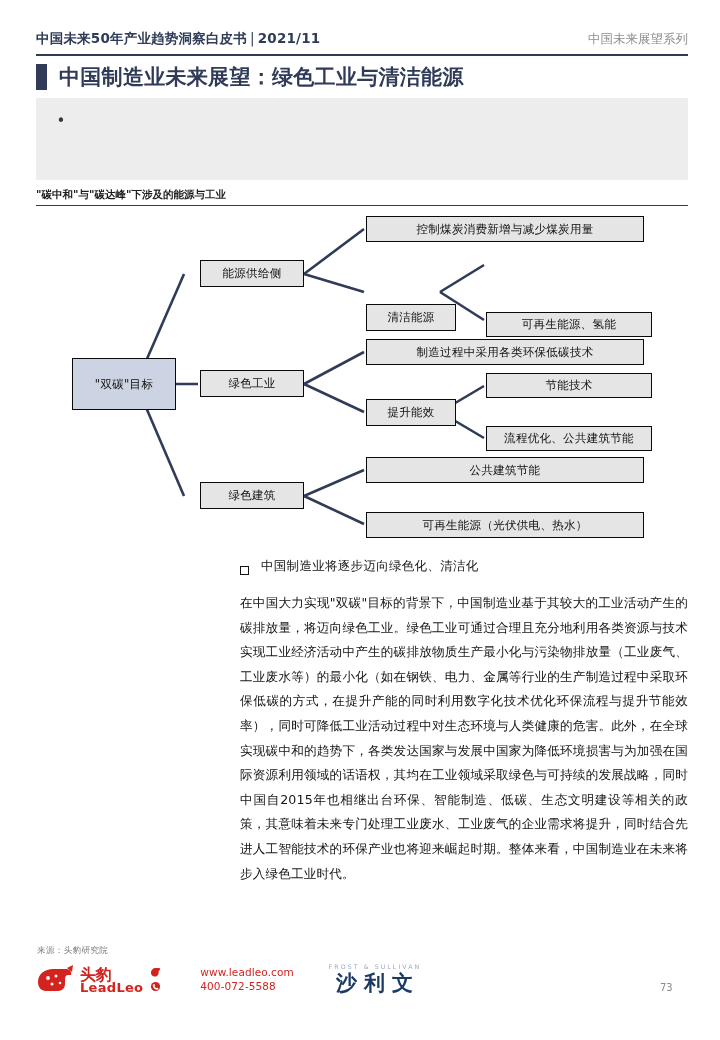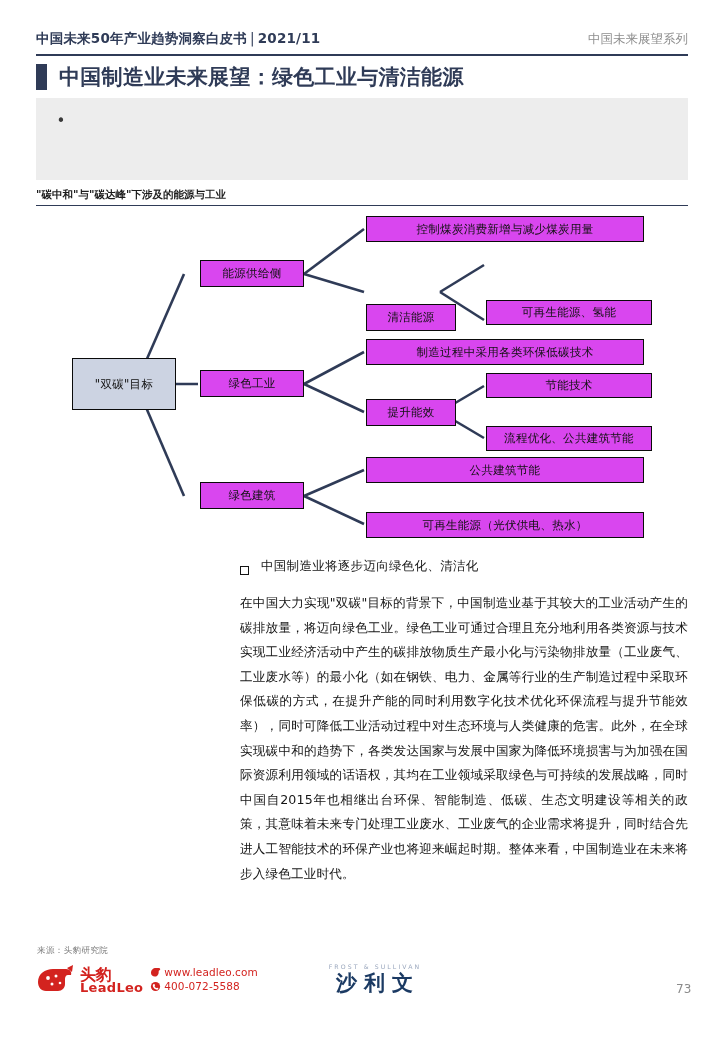--- a/index.html
+++ b/index.html
@@ -143,21 +143,21 @@
     height: 335px;
   }
   .diagram svg {
     position: absolute;
     left: 0;
     top: 0;
   }
   .node {
     position: absolute;
     box-sizing: border-box;
-    background: #d946ef;
+    background: #e5e5e5;
     border: 1.6px solid #0a0a0a;
     display: flex;
     align-items: center;
     justify-content: center;
     font-size: 11.5px;
     color: #111111;
     letter-spacing: 0.3px;
     text-align: center;
     line-height: 1.1;
   }
@@ -254,20 +254,21 @@
     flex-direction: column;
     justify-content: center;
   }
   .contact-line {
     display: flex;
     align-items: center;
     font-size: 10.5px;
     color: #d3231f;
     line-height: 14px;
     letter-spacing: 0.1px;
+    gap: 36px;
   }
   .contact-ico {
     width: 11px;
     height: 11px;
     margin-right: 3px;
     flex: 0 0 auto;
   }
 
   .fs-group {
     position: absolute;
@@ -287,23 +288,23 @@
     font-size: 21px;
     font-weight: bold;
     color: #1b3a63;
     letter-spacing: 7px;
     line-height: 25px;
     padding-left: 6px;
   }
 
   .page-num {
     position: absolute;
-    left: 676px;
+    left: 660px;
     top: 20px;
-    font-size: 12px;
+    font-size: 10px;
     color: #8b8b8b;
   }
 </style>
 </head>
 <body>
 
 <div class="page">
 
   <div class="header-row">
     <div class="header-left">
@@ -358,21 +359,21 @@
 
     <div class="node" style="left:164px; top:48px; width:104px; height:27px;">
       <span>能源供给侧</span>
     </div>
     <div class="node" style="left:330px; top:4px; width:278px; height:26px;">
       <span>控制煤炭消费新增与减少煤炭用量</span>
     </div>
     <div class="node" style="left:330px; top:67px; width:90px; height:27px;margin-top:25px;">
       <span>清洁能源</span>
     </div>
-    <div class="node" style="left:450px; top:88px; width:166px; height:25px;">
+    <div class="node" style="left:450px; top:100px; width:166px; height:25px;">
       <span>可再生能源、氢能</span>
     </div>
 
     <div class="node" style="left:164px; top:158px; width:104px; height:27px;">
       <span>绿色工业</span>
     </div>
     <div class="node" style="left:330px; top:127px; width:278px; height:26px;">
       <span>制造过程中采用各类环保低碳技术</span>
     </div>
     <div class="node" style="left:330px; top:187px; width:90px; height:27px;">

